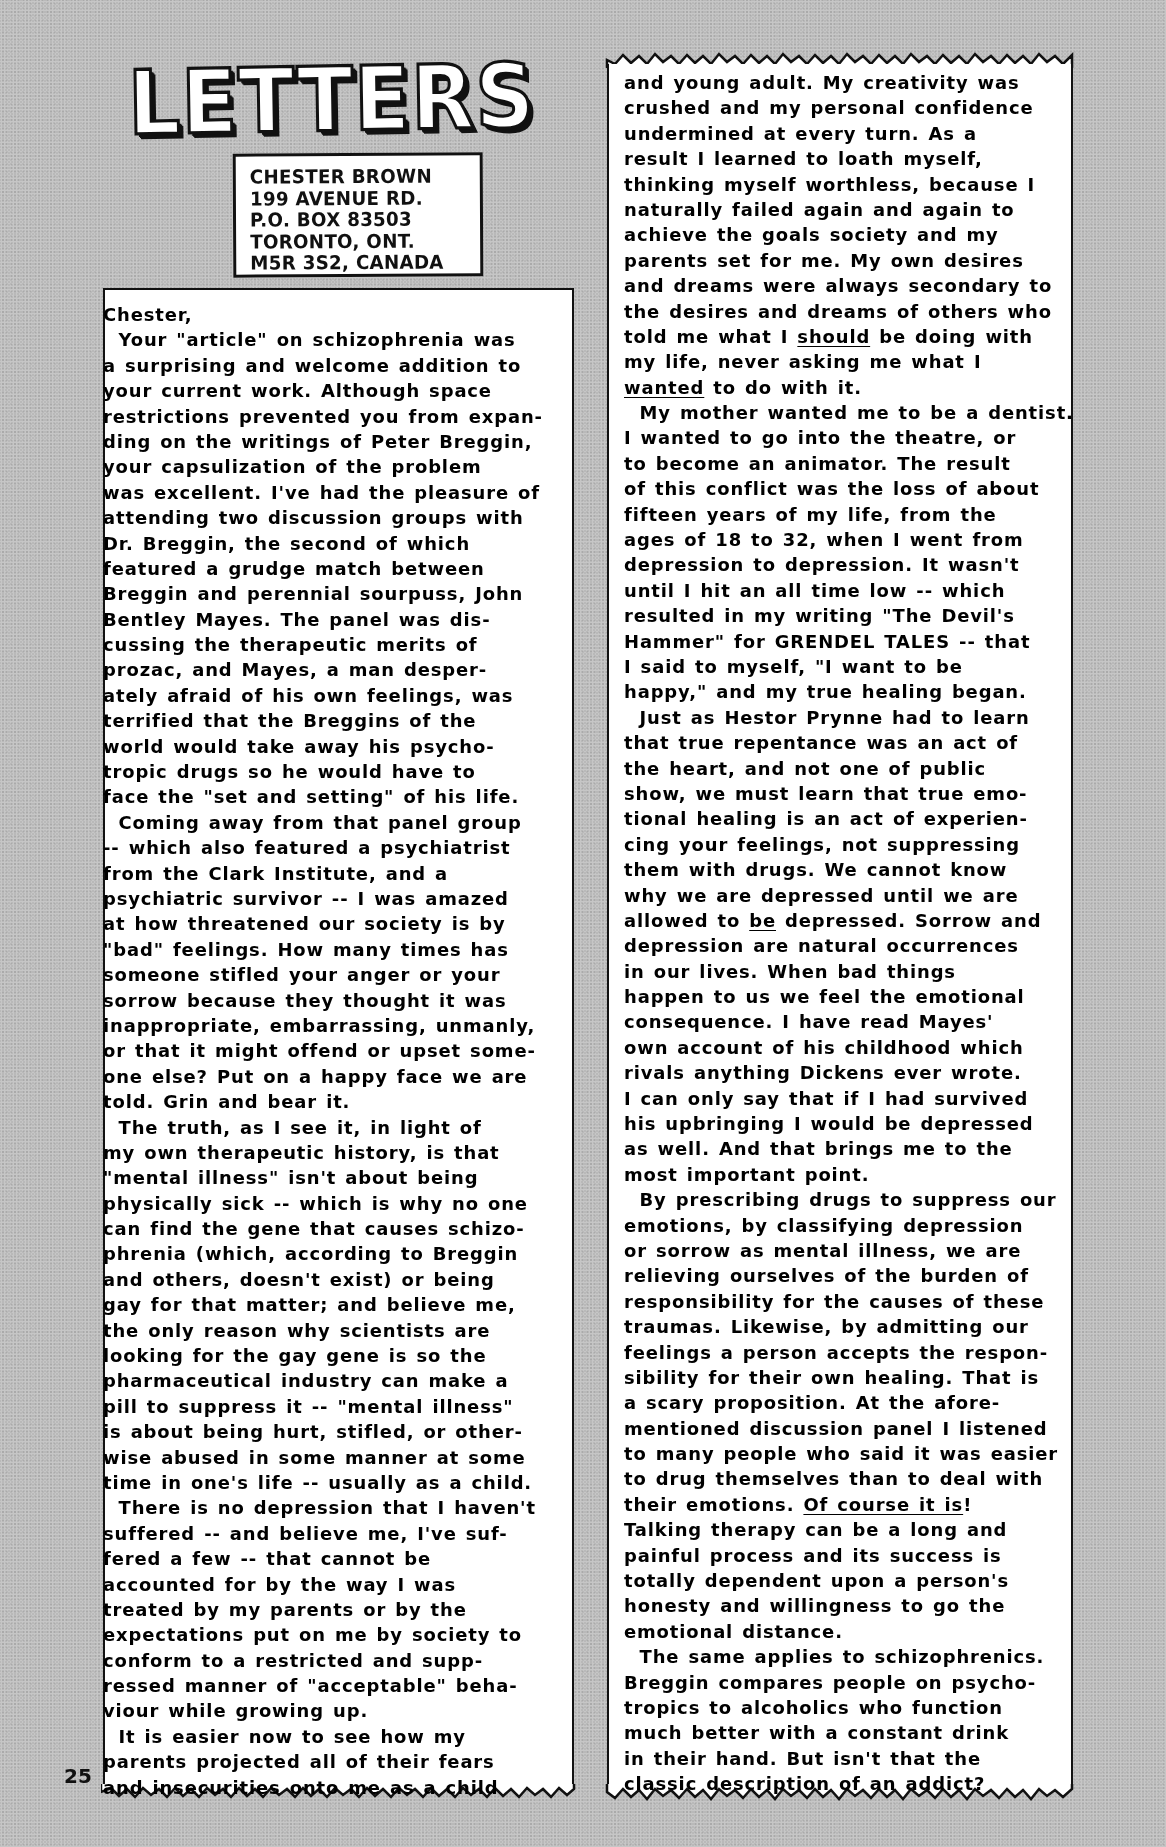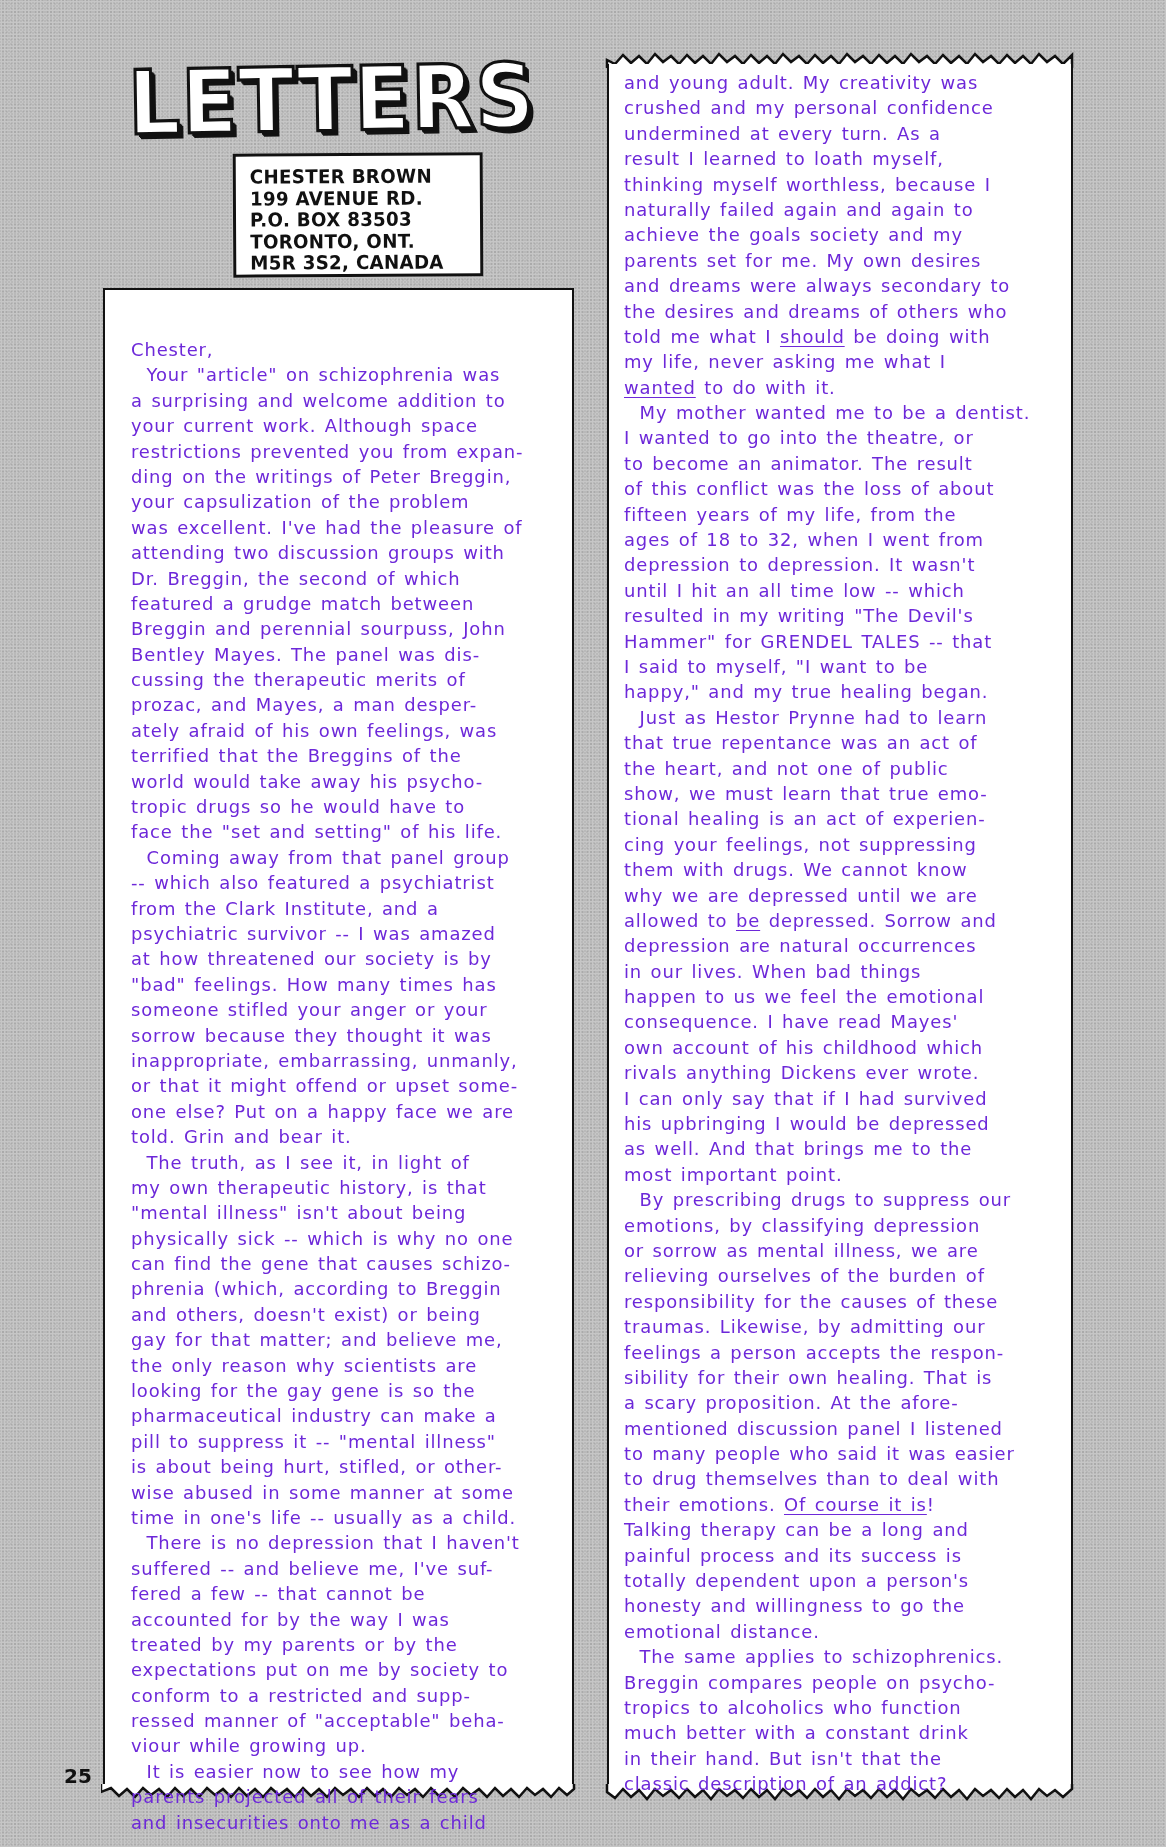--- a/index.html
+++ b/index.html
@@ -41,26 +41,26 @@
     box-sizing: border-box;
   }
   .left-box { left: 103px; top: 288px; width: 471px; height: 1500px; border-bottom: none; }
   .right-box { left: 607px; top: 64px; width: 466px; height: 1724px; border-top: none; border-bottom: none; }
   .jag { position: absolute; height: 14px; }
   .jag svg { display: block; }
   .text-block {
     position: absolute; white-space: nowrap;
     font-family: "DejaVu Sans", sans-serif; font-size: 18.5px;
     letter-spacing: 0.9px; word-spacing: 2px;
-    line-height: 25.4px; color: #6d28d9;
+    line-height: 25.4px; color: #000000; font-weight: bold;
   }
   .text-block .line { height: 25.4px; transform: scaleX(0.97); transform-origin: left center; }
   .text-block .indent { padding-left: 16px; }
   .u { text-decoration: underline; text-underline-offset: 3px; }
-  .left-text { left: 131px; top: 302px; margin-top: 35px; }
+  .left-text { left: 103px; top: 302px; }
   .right-text { left: 624px; top: 70px; }
   .page-num {
     position: absolute; left: 64px; top: 1764px;
     font-family: "DejaVu Sans", sans-serif; font-weight: bold; font-size: 20px; color: #111;
   }
 </style>
 </head>
 <body>
 
 <div class="title">

